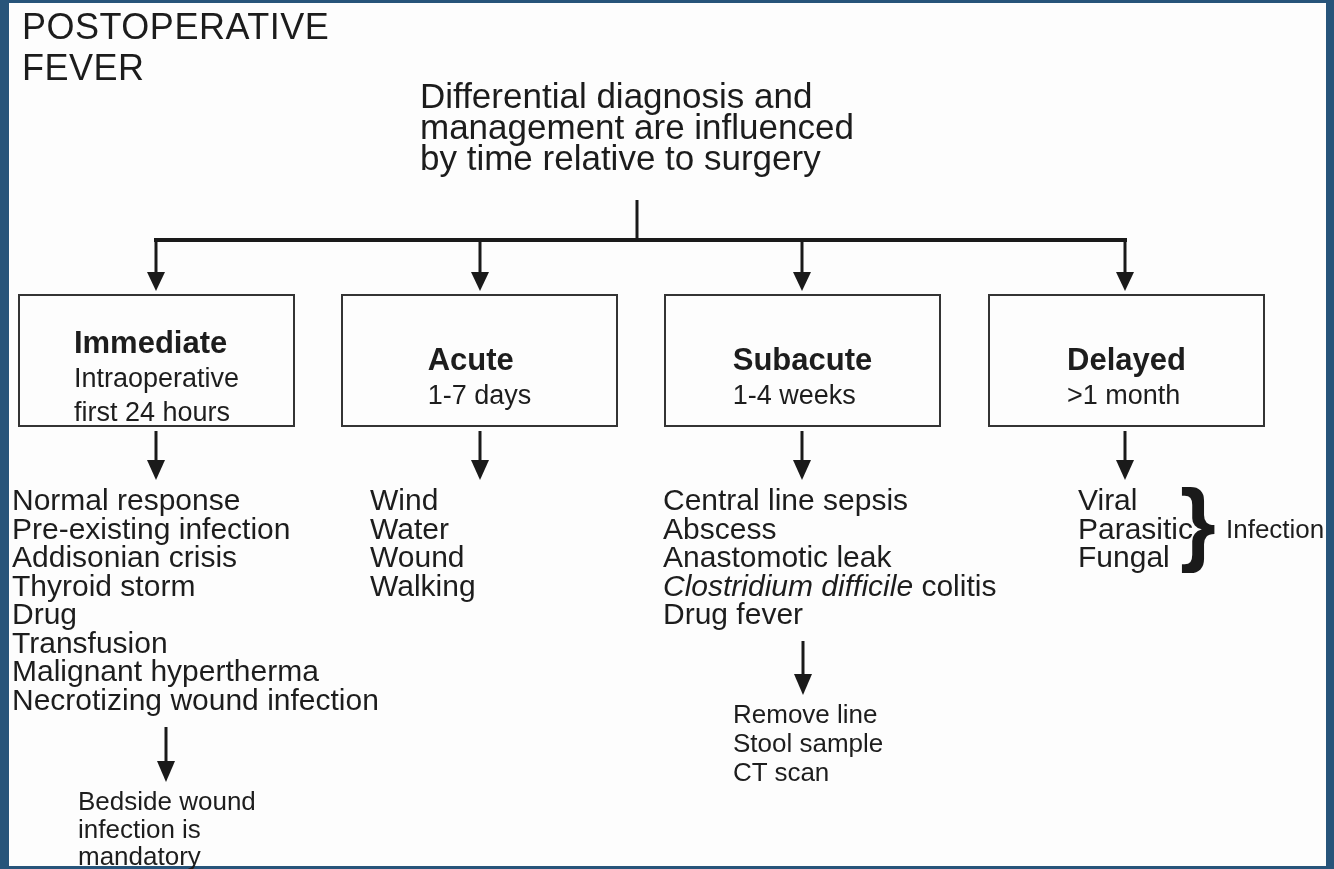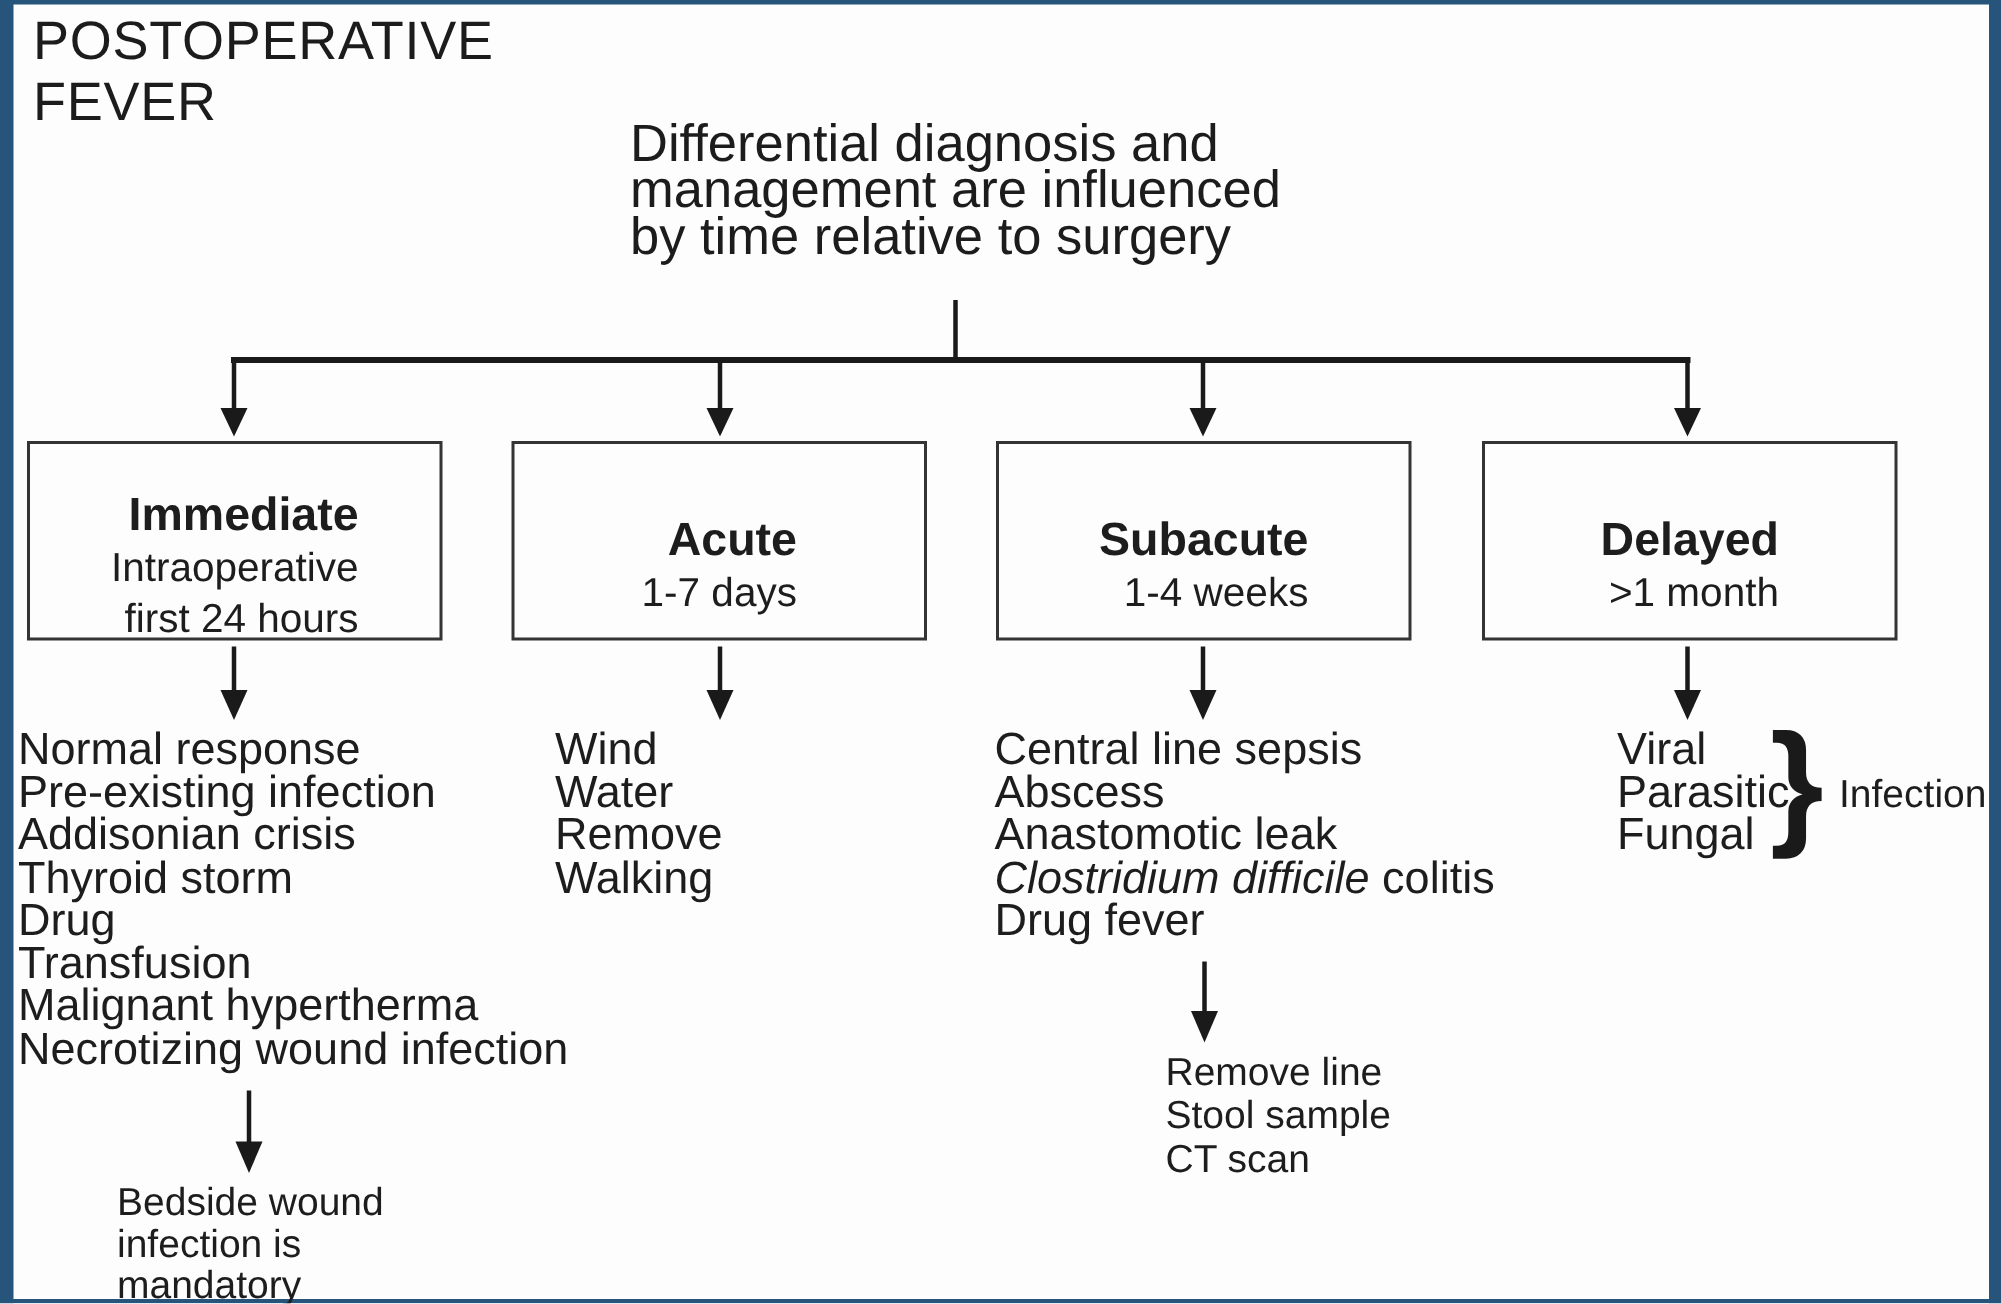--- a/index.html
+++ b/index.html
@@ -17,34 +17,34 @@
          letter-spacing:0.5px;color:#1c1c1c;}
   .intro{position:absolute;left:420px;top:80px;font-size:35px;line-height:31px;color:#1c1c1c;}
 
   svg.connectors{position:absolute;left:0;top:0;}
   svg.connectors line{stroke:#1a1a1a;}
   svg.connectors polygon{fill:#1a1a1a;stroke:none;}
 
   .box{position:absolute;top:294px;width:277px;height:133px;border:2px solid #343434;
        background:#fdfdfd;box-sizing:border-box;display:flex;flex-direction:column;
        justify-content:center;align-items:center;}
-  .box-inner{text-align:right;margin-top:32px;}
+  .box-inner{text-align:left;margin-top:32px;}
   .box-title{font-weight:bold;font-size:31px;line-height:36px;}
   .box-line{font-size:27px;line-height:34px;}
 
   .list{position:absolute;top:486px;font-size:30px;line-height:28.5px;white-space:nowrap;}
   .it{font-style:italic;}
 
   .brace{position:absolute;left:1180px;top:476px;font-size:92px;line-height:92px;
          font-weight:bold;color:#1a1a1a;}
   .brace-label{position:absolute;left:1226px;top:514px;font-size:26px;white-space:nowrap;}
 
   .action{position:absolute;font-size:26px;line-height:29px;white-space:nowrap;}
   .action.immediate{left:78px;top:788px;line-height:27.5px;}
-  .action.subacute{left:733px;top:700px;margin-left:44px;}
+  .action.subacute{left:733px;top:700px;}
 </style>
 </head>
 <body>
 
 <div class="canvas">
 
   <div class="frame left"></div>
   <div class="frame right"></div>
   <div class="frame top"></div>
   <div class="frame bottom"></div>
@@ -143,21 +143,21 @@
     <div>Thyroid storm</div>
     <div>Drug</div>
     <div>Transfusion</div>
     <div>Malignant hypertherma</div>
     <div>Necrotizing wound infection</div>
   </div>
 
   <div class="list" style="left:370px">
     <div>Wind</div>
     <div>Water</div>
-    <div>Remove</div>
+    <div>Wound</div>
     <div>Walking</div>
   </div>
 
   <div class="list" style="left:663px">
     <div>Central line sepsis</div>
     <div>Abscess</div>
     <div>Anastomotic leak</div>
     <div><span class="it">Clostridium difficile</span><span> colitis</span></div>
     <div>Drug fever</div>
   </div>

